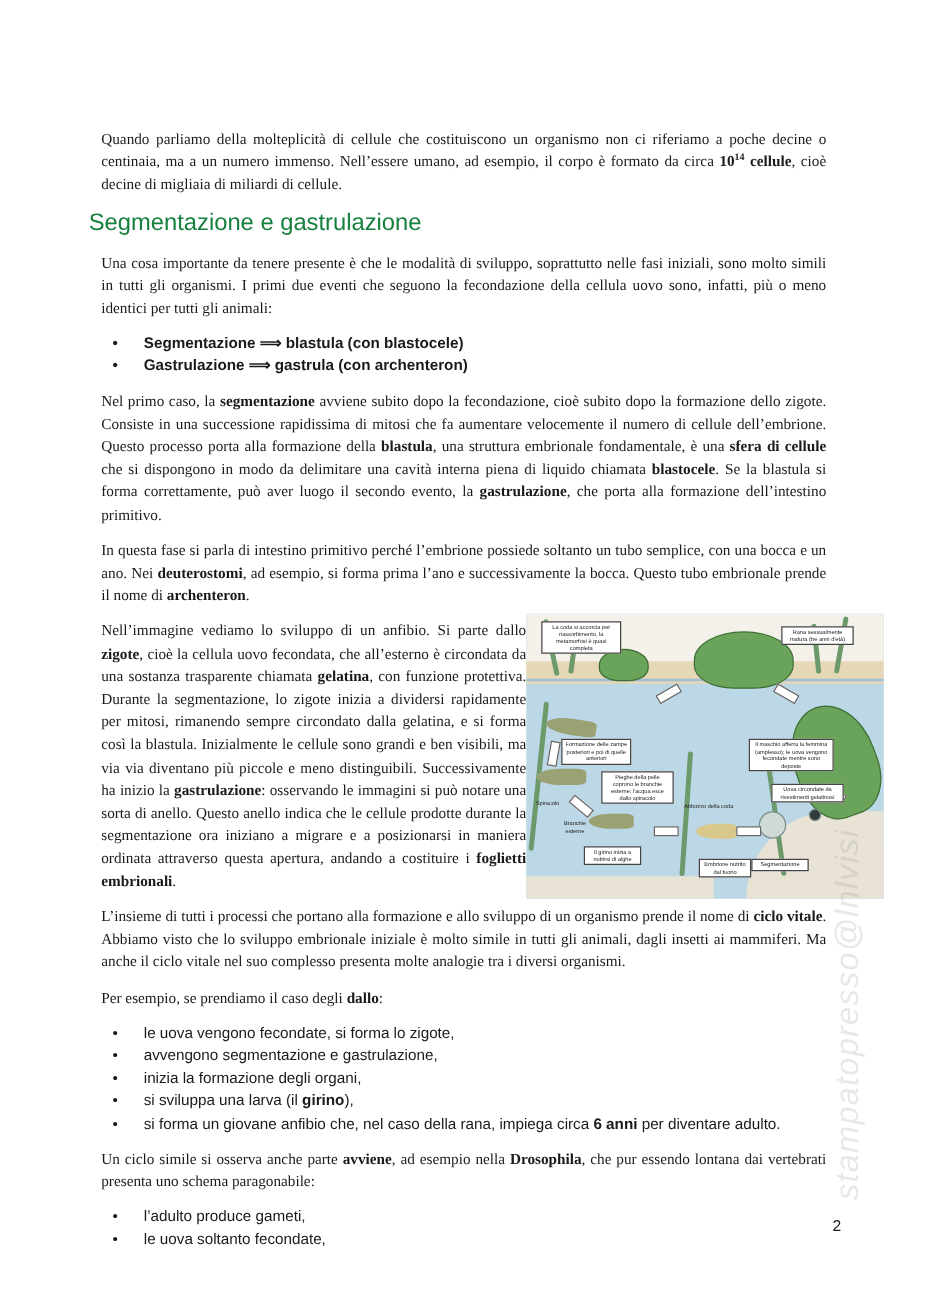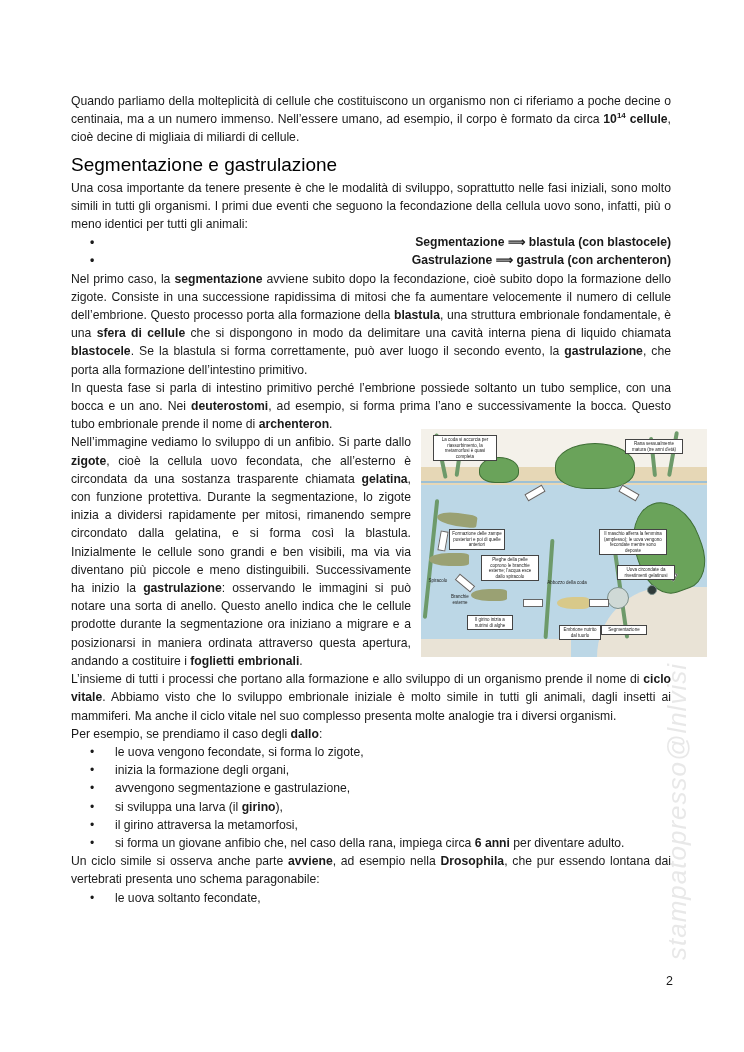--- a/index.html
+++ b/index.html
@@ -1,25 +1,25 @@
 <!DOCTYPE html>
 <html><head>
 <meta charset="utf-8">
 <style>
   html, body { margin: 0; padding: 0; background: #ffffff; }
   body { width: 744px; height: 1052px; position: relative; overflow: hidden;
          font-family: "Liberation Sans", sans-serif; color: #1a1a1a; }
   .page { position: absolute; left: 71px; top: 92px; width: 600px; font-size: 12.2px; line-height: 18.2px; }
-  p { margin: 0; text-align: justify; }
+  p { margin: 10px; text-align: justify; font-family: Liberation Serif, serif; }
   b { font-weight: bold; }
-  h2 { font-weight: normal; font-size: 19px; line-height: 24px; margin: 6px 0 2px 0; color: #000000; }
+  h2 { font-weight: normal; font-size: 19px; line-height: 24px; margin: 6px 0 2px 0; color: #15803d; }
   ul { margin: 0; padding: 0 0 0 44px; list-style: none; }
   ul li { position: relative; text-align: left; }
   ul li::before { content: "\2022"; position: absolute; left: -25px; }
-  .bold-list li { font-weight: bold; text-align: right; }
+  .bold-list li { font-weight: bold; }
   sup { font-size: 8px; line-height: 0; }
   .wrap-block { position: relative; }
   .wrap-text { width: 340px; }
   .figure { position: absolute; left: 350px; top: -4px; width: 286px; height: 228px;
             background: #bcd7e6; overflow: hidden; }
   .fig-sky { position: absolute; left: 0; top: 0; width: 100%; height: 52px; background: #f4f1ea; }
   .fig-shore { position: absolute; left: 0; top: 38px; width: 100%; height: 18px; background: #e6d7b6; }
   .fig-water-line { position: absolute; left: 0; top: 52px; width: 100%; height: 2px; background: #9cc0d6; }
   .fig-bottom { position: absolute; right: 0; bottom: 0; width: 110px; height: 70px; background: #e9e3d6;
                 border-top-left-radius: 80px; }
@@ -104,28 +104,28 @@
       <div class="label" style="left:138px;top:196px;width:36px">Embrione nutrito dal tuorlo</div>
       <div class="label" style="left:180px;top:196px;width:40px">Segmentazione</div>
     </div>
   </div>
 
   <p><span>L’insieme di tutti i processi che portano alla formazione e allo sviluppo di un organismo prende il nome di </span><b>ciclo vitale</b><span>. Abbiamo visto che lo sviluppo embrionale iniziale è molto simile in tutti gli animali, dagli insetti ai mammiferi. Ma anche il ciclo vitale nel suo complesso presenta molte analogie tra i diversi organismi.</span></p>
   <p><span>Per esempio, se prendiamo il caso degli </span><b>dallo</b><span>:</span></p>
 
   <ul>
     <li>le uova vengono fecondate, si forma lo zigote,</li>
+    <li>avvengono segmentazione e gastrulazione,</li>
     <li>inizia la formazione degli organi,</li>
-    <li>avvengono segmentazione e gastrulazione,</li>
     <li><span>si sviluppa una larva (il </span><b>girino</b><span>),</span></li>
-    <li>il girino attraversa la metamorfosi,</li>
     <li><span>si forma un giovane anfibio che, nel caso della rana, impiega circa </span><b>6 anni</b><span> per diventare adulto.</span></li>
   </ul>
 
   <p><span>Un ciclo simile si osserva anche parte </span><b>avviene</b><span>, ad esempio nella </span><b>Drosophila</b><span>, che pur essendo lontana dai vertebrati presenta uno schema paragonabile:</span></p>
 
   <ul>
+    <li>l’adulto produce gameti,</li>
     <li>le uova soltanto fecondate,</li>
   </ul>
 </div>
 
 <div class="watermark">stampatopresso@lnlvisi</div>
 <div class="page-number">2</div>
 
 </body></html>

